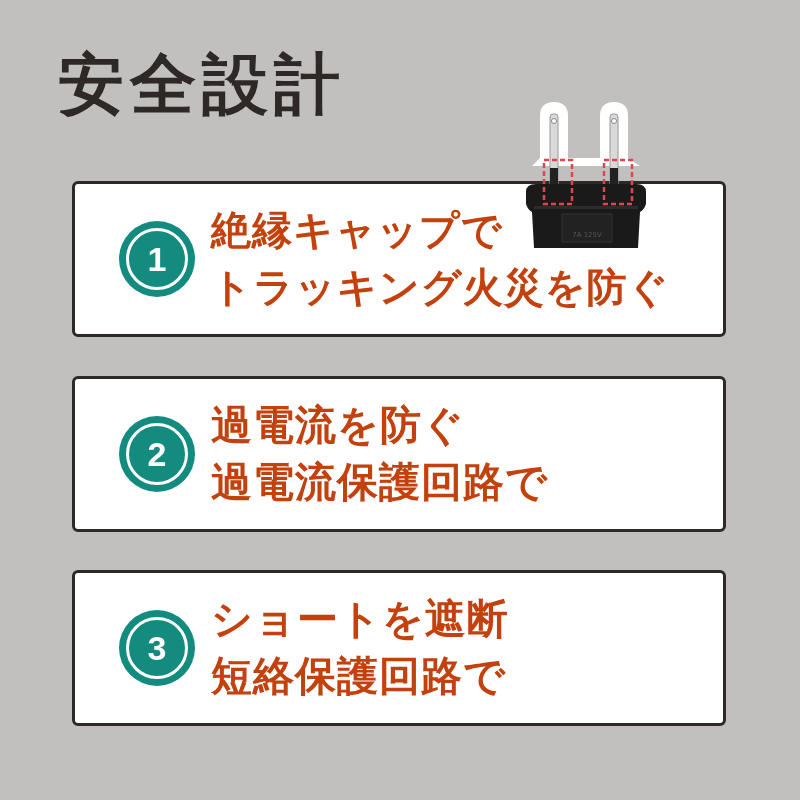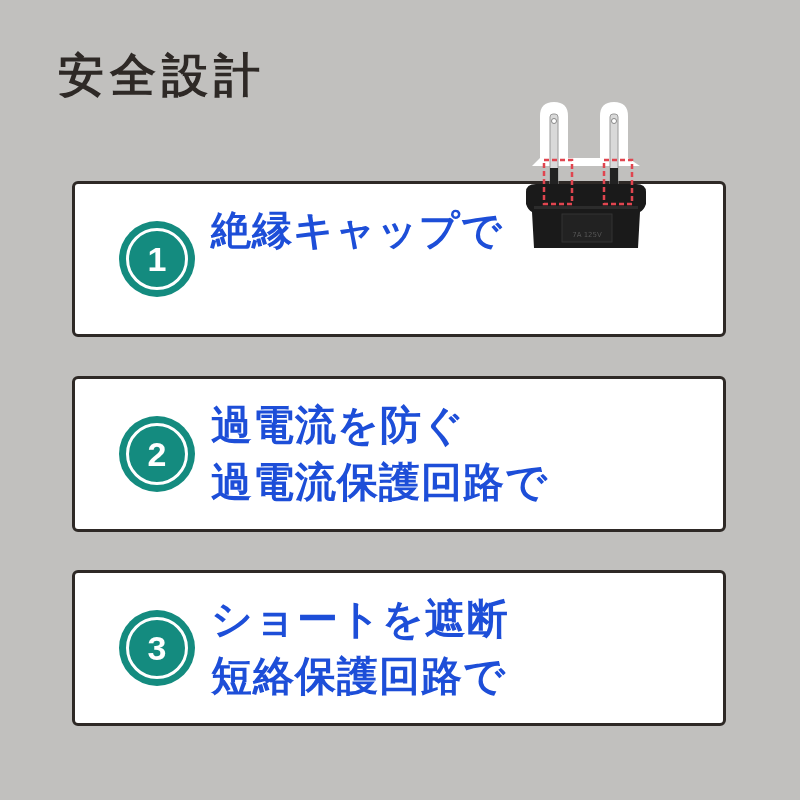--- a/index.html
+++ b/index.html
@@ -4,21 +4,21 @@
 <style>
   html, body { margin: 0; padding: 0; }
   body {
     width: 800px; height: 800px; overflow: hidden;
     background: #c1c0be;
     font-family: "DejaVu Sans", sans-serif;
     position: relative;
   }
   .title {
     position: absolute; left: 58px; top: 52px;
-    font-size: 46px; font-weight: bold; color: #2e2926;
+    font-size: 66px; font-weight: bold; color: #2e2926;
     letter-spacing: 6px; line-height: 1;
   }
   .card {
     position: absolute; left: 72px; width: 654px;
     background: #ffffff;
     border: 3px solid #2e2926;
     border-radius: 6px;
     box-sizing: border-box;
   }
   .card1 { top: 181px; height: 156px; }
@@ -34,41 +34,42 @@
     position: absolute; left: 7px; top: 7px; right: 7px; bottom: 7px;
     border: 3px solid #ffffff; border-radius: 50%;
   }
   .badge-num {
     position: relative; color: #ffffff;
     font-family: "Liberation Sans", sans-serif;
     font-size: 34px; font-weight: bold;
   }
   .card-text {
     position: absolute; left: 136px; top: 18px;
-    color: #1d4ed8; font-weight: bold;
+    color: #c2410c; font-weight: bold;
     font-size: 41px; line-height: 57px;
     letter-spacing: 1px;
   }
   .card1 .card-text { font-size: 40px; }
   .plug {
     position: absolute; left: 520px; top: 96px; width: 132px; height: 152px;
   }
 </style>
 </head>
 <body>
 
 <div class="title">安全設計</div>
 
 <div class="card card1">
   <div class="badge">
     <div class="badge-ring"></div>
     <span class="badge-num">1</span>
   </div>
   <div class="card-text">
     <div>絶縁キャップで</div>
+    <div>トラッキング火災を防ぐ</div>
   </div>
 </div>
 
 <div class="card card2">
   <div class="badge">
     <div class="badge-ring"></div>
     <span class="badge-num">2</span>
   </div>
   <div class="card-text">
     <div>過電流を防ぐ</div>

